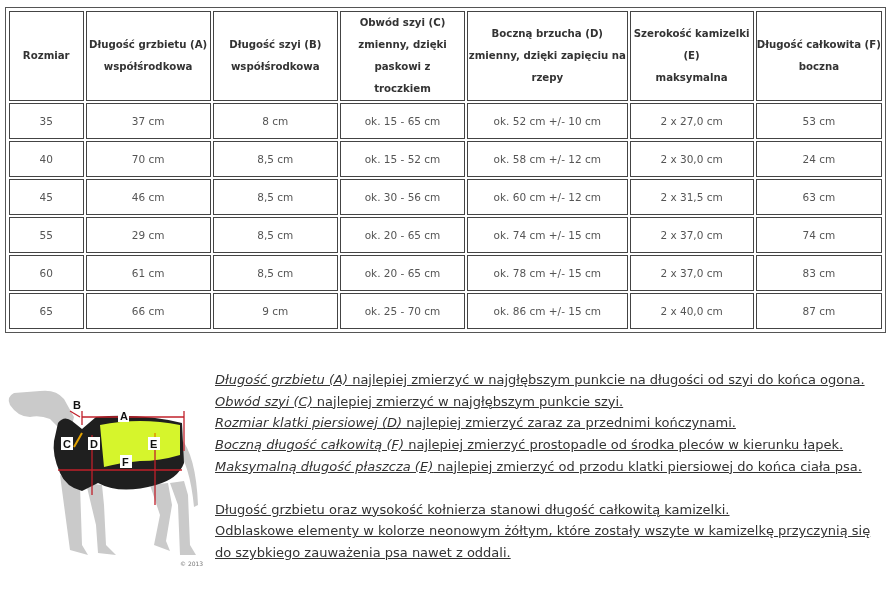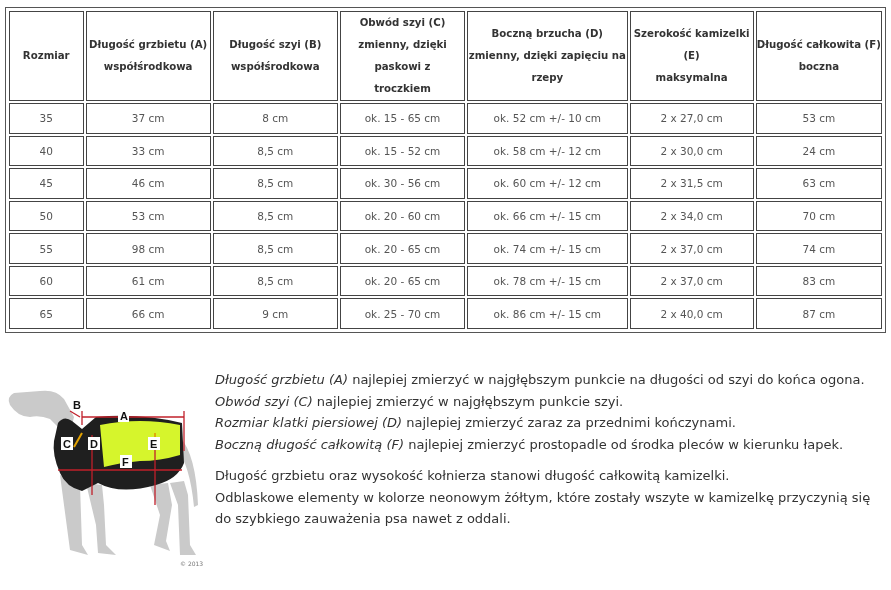--- a/index.html
+++ b/index.html
@@ -28,25 +28,25 @@
 
   .dog-figure {
     position: absolute; left: 0; top: 355px; width: 210px; height: 220px;
   }
   .copyright {
     position: absolute; left: 180px; top: 560px; font-size: 6px; color: #777;
   }
 
   .text-block {
     position: absolute; left: 215px; top: 369px; width: 670px;
-    font-size: 13px; line-height: 21.7px; color: #333;
+    font-size: 13px; line-height: 21.7px; color: #333; text-decoration: underline;
   }
   .text-block p { white-space: nowrap; }
   .text-block em { font-style: italic; }
-  .text-block .para2 { margin-top: 9px; }
+  .text-block .para2 { margin-top: 21px; }
   .text-block .para2 p { white-space: normal; }
 </style>
 </head>
 <body>
 
 <div class="size-table-wrap">
   <table class="size-table">
     <colgroup>
       <col style="width:72px">
         <col style="width:121px">
@@ -72,48 +72,39 @@
           <td>35</td>
           <td>37 cm</td>
           <td>8 cm</td>
           <td>ok. 15 - 65 cm</td>
           <td>ok. 52 cm +/- 10 cm</td>
           <td>2 x 27,0 cm</td>
           <td>53 cm</td>
         </tr>
         <tr>
           <td>40</td>
-          <td>33 cm</td>
+          <td>70 cm</td>
           <td>8,5 cm</td>
           <td>ok. 15 - 52 cm</td>
           <td>ok. 58 cm +/- 12 cm</td>
           <td>2 x 30,0 cm</td>
           <td>24 cm</td>
         </tr>
         <tr>
           <td>45</td>
           <td>46 cm</td>
           <td>8,5 cm</td>
           <td>ok. 30 - 56 cm</td>
           <td>ok. 60 cm +/- 12 cm</td>
           <td>2 x 31,5 cm</td>
           <td>63 cm</td>
         </tr>
         <tr>
-          <td>50</td>
-          <td>53 cm</td>
-          <td>8,5 cm</td>
-          <td>ok. 20 - 60 cm</td>
-          <td>ok. 66 cm +/- 15 cm</td>
-          <td>2 x 34,0 cm</td>
-          <td>70 cm</td>
-        </tr>
-        <tr>
           <td>55</td>
-          <td>98 cm</td>
+          <td>29 cm</td>
           <td>8,5 cm</td>
           <td>ok. 20 - 65 cm</td>
           <td>ok. 74 cm +/- 15 cm</td>
           <td>2 x 37,0 cm</td>
           <td>74 cm</td>
         </tr>
         <tr>
           <td>60</td>
           <td>61 cm</td>
           <td>8,5 cm</td>
@@ -179,18 +170,19 @@
   </svg>
 </div>
 <div class="copyright">© 2013</div>
 
 <div class="text-block">
   <div class="para1" id="instructions-list">
       <p><em>Długość grzbietu (A)</em><span> najlepiej zmierzyć w najgłębszym punkcie na długości od szyi do końca ogona.</span></p>
       <p><em>Obwód szyi (C)</em><span> najlepiej zmierzyć w najgłębszym punkcie szyi.</span></p>
       <p><em>Rozmiar klatki piersiowej (D)</em><span> najlepiej zmierzyć zaraz za przednimi kończynami.</span></p>
       <p><em>Boczną długość całkowitą (F)</em><span> najlepiej zmierzyć prostopadle od środka pleców w kierunku łapek.</span></p>
+      <p><em>Maksymalną długość płaszcza (E)</em><span> najlepiej zmierzyć od przodu klatki piersiowej do końca ciała psa.</span></p>
     </div>
   <div class="para2">
     <p>Długość grzbietu oraz wysokość kołnierza stanowi długość całkowitą kamizelki.</p>
     <p>Odblaskowe elementy w kolorze neonowym żółtym, które zostały wszyte w kamizelkę przyczynią się do szybkiego zauważenia psa nawet z oddali.</p>
   </div>
 </div>
 
 </body></html>

